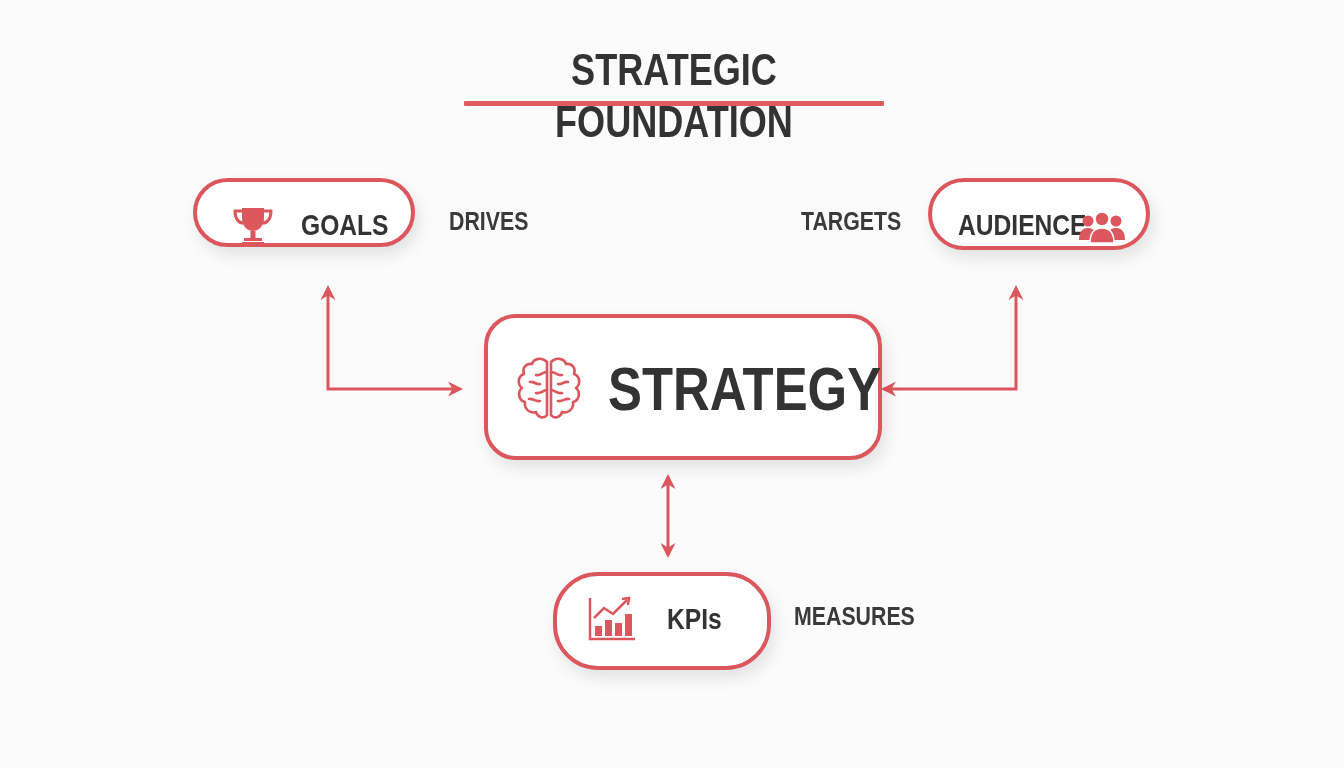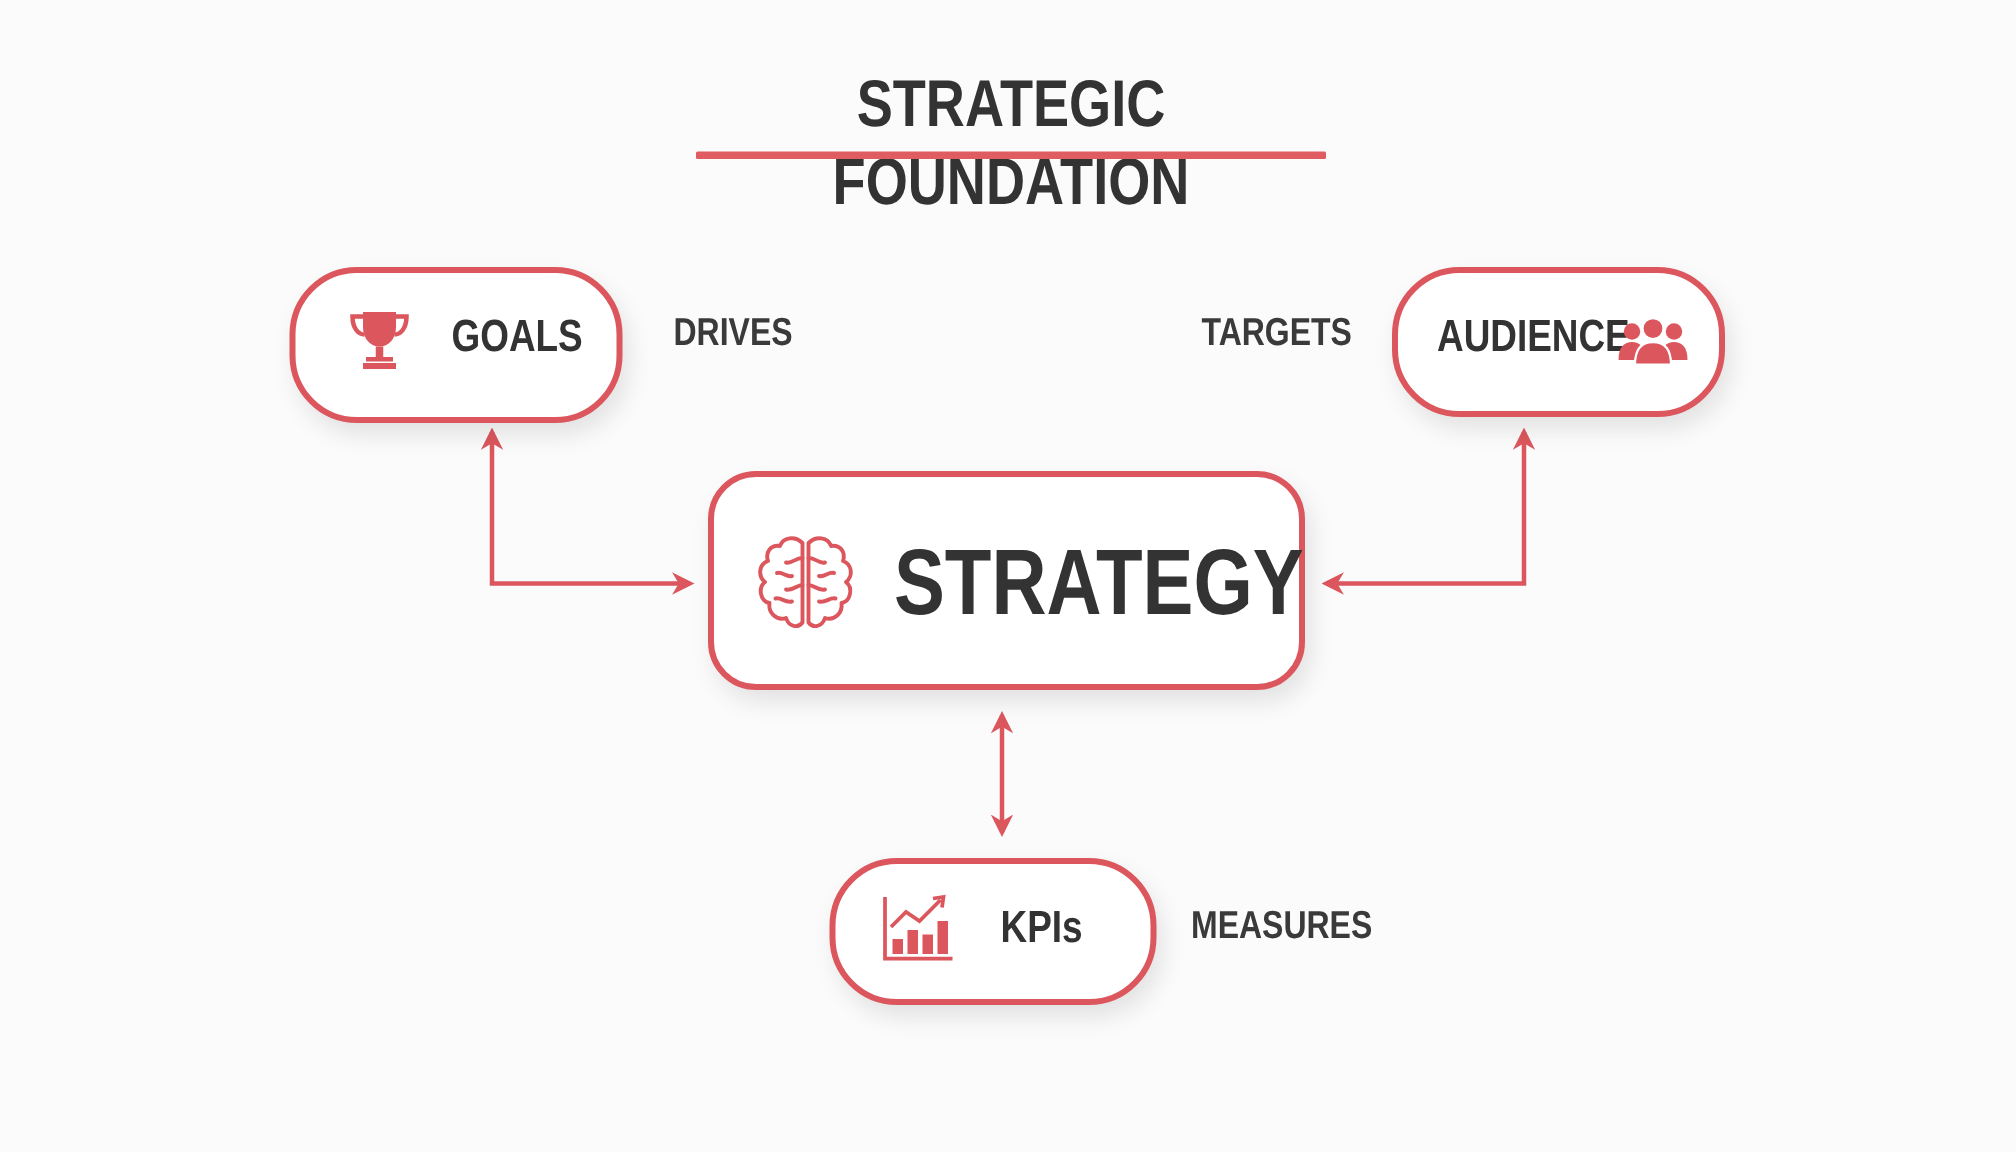--- a/index.html
+++ b/index.html
@@ -23,29 +23,29 @@
       position:absolute; box-sizing:border-box;
       border:4px solid #dc575d; background:#fff;
       display:flex; align-items:center;
       box-shadow:4px 8px 16px rgba(0,0,0,0.10);
     }
     .node .label {
       font-weight:bold; color:#333;
       transform:scaleX(0.82); transform-origin:left center;
       white-space:nowrap;
     }
-    #goals { left:193px; top:178px; width:222px; height:104px; border-radius:45px; }
+    #goals { left:193px; top:178px; width:222px; height:69px; border-radius:45px; }
     #goals .icon { position:absolute; left:34px; top:22px; }
     #goals .label { position:absolute; left:104px; top:26px; font-size:30px; }
 
-    #audience { left:928px; top:178px; width:222px; height:100px; border-radius:45px; }
+    #audience { left:928px; top:178px; width:222px; height:72px; border-radius:45px; }
     #audience .label { position:absolute; left:26px; top:26px; font-size:30px; }
     #audience .icon { position:absolute; left:146px; top:28px; }
 
-    #strategy { left:472px; top:314px; width:398px; height:146px; border-radius:32px; }
+    #strategy { left:484px; top:314px; width:398px; height:146px; border-radius:32px; }
     #strategy .icon { position:absolute; left:26px; top:36px; }
     #strategy .label { position:absolute; left:120px; top:38px; font-size:62px; line-height:66px; }
 
     #kpis { left:553px; top:572px; width:218px; height:98px; border-radius:45px; }
     #kpis .icon { position:absolute; left:30px; top:20px; }
     #kpis .label { position:absolute; left:110px; top:26px; font-size:30px; }
 
     .edge-label {
       position:absolute; font-weight:bold; color:#3a3a3a; font-size:26px;
       transform:scaleX(0.82); transform-origin:left center; white-space:nowrap;

